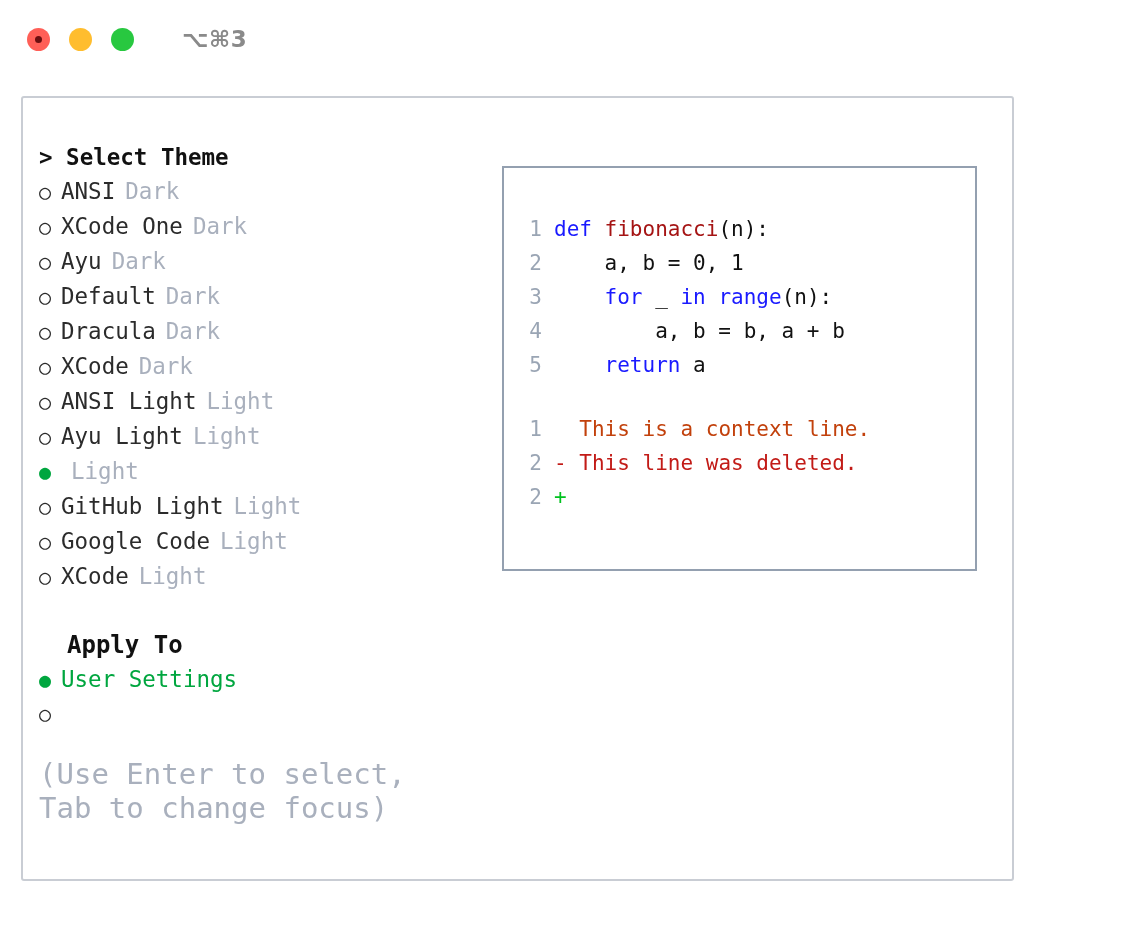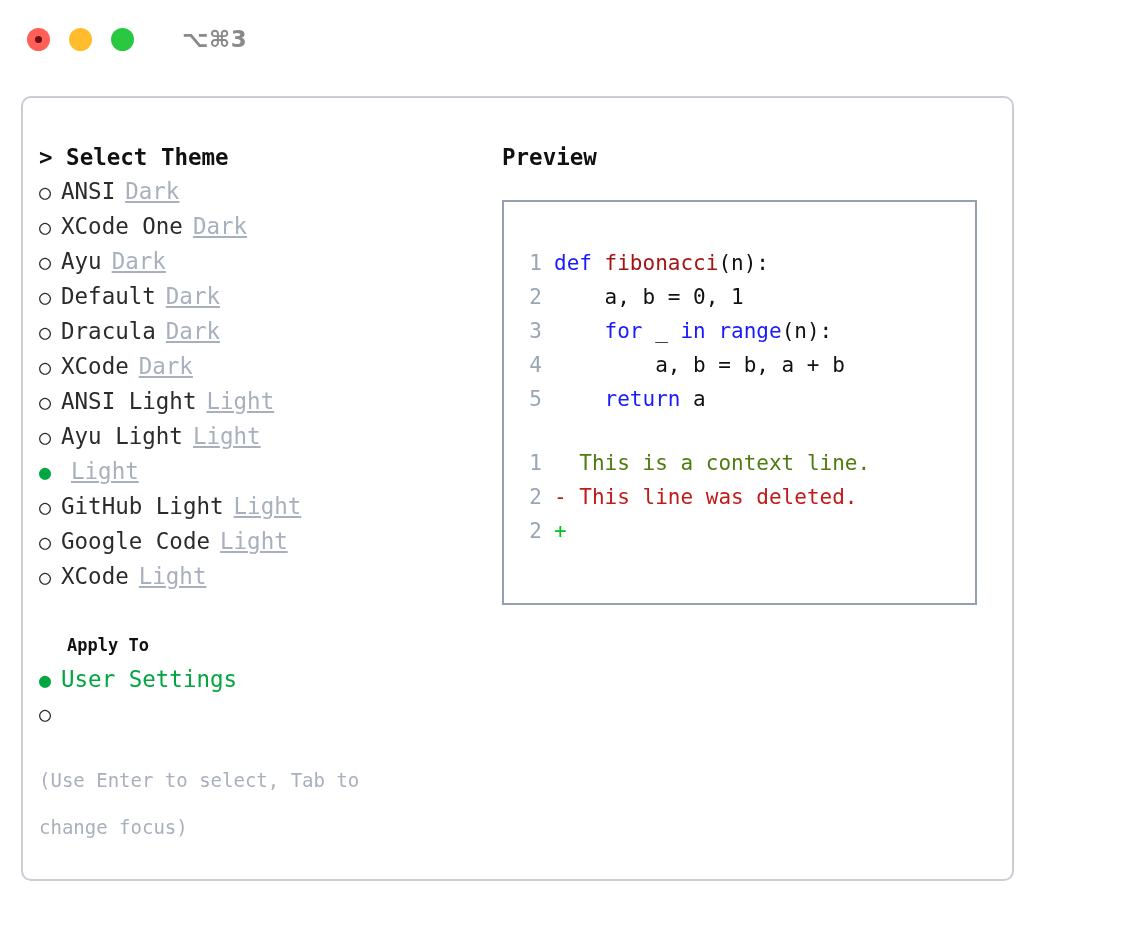--- a/index.html
+++ b/index.html
@@ -73,21 +73,21 @@
   }
 
   
   .panel {
     position: absolute;
     left: 21px;
     top: 96px;
     width: 993px;
     height: 785px;
     border: 2px solid #c9cdd4;
-    border-radius: 10px;
+    border-radius: 3px;
     box-sizing: border-box;
     background: #ffffff;
   }
 
   .panel-inner {
     position: relative;
     width: 100%;
     height: 100%;
   }
 
@@ -120,38 +120,37 @@
     flex: 0 0 22px;
     color: #2b2b2b;
     font-size: 20px;
   }
   .bullet.sel { color: #00a63f; }
   .opt-label { color: #2b2b2b; }
   .opt-row.selected .opt-label { color: #00a63f; }
   .opt-tag {
     color: #a9b0bd;
     margin-left: 10px;
-    text-decoration: underline;
   }
 
   .group-hdr {
-    font-size: 17px;
+    font-size: 24px;
     font-weight: bold;
     color: #111111;
     line-height: 34px;
     padding-left: 28px;
     white-space: pre;
   }
 
   .spacer-row { height: 34px; }
 
   .hint {
     margin-top: 26px;
-    font-size: 19px;
-    line-height: 47px;
+    font-size: 29px;
+    line-height: 34px;
     color: #a9b0bd;
     width: 400px;
     white-space: pre-wrap;
   }
 
   
   .right-col {
     position: absolute;
     left: 479px;
     top: 42px;
@@ -190,21 +189,21 @@
     color: #9aa5b4;
     margin-right: 12px;
   }
   .code-text { color: #111111; }
   .blank-line { height: 30px; }
 
   .tok-kw   { color: #1a1aff; margin-top: 28px; }
   .tok-fn   { color: #a51414; }
   .tok-plain{ color: #111111; }
 
-  .diff-ctx { color: #4d7c0f; }
+  .diff-ctx { color: #c2410c; }
   .diff-del { color: #c21b17; }
   .diff-add { color: #00c21f; }
 </style>
 </head>
 <body>
 
 <div class="screen">
 
   <div class="titlebar">
     <div class="traffic">
@@ -308,21 +307,20 @@
           </div>
           <div class="opt-row">
             <span class="bullet">○</span>
           </div>
         </div>
 
         <div class="hint">(Use Enter to select, Tab to change focus)</div>
       </div>
 
       <div class="right-col">
-        <div class="preview-hdr">Preview</div>
 
         <div class="code-box">
 
           <div class="code-line">
             <span class="lineno">1</span>
             <span class="code-text"><span class="tok-kw">def </span><span class="tok-fn">fibonacci</span><span class="tok-plain">(n):</span></span>
           </div>
 
           <div class="code-line">
             <span class="lineno">2</span>

